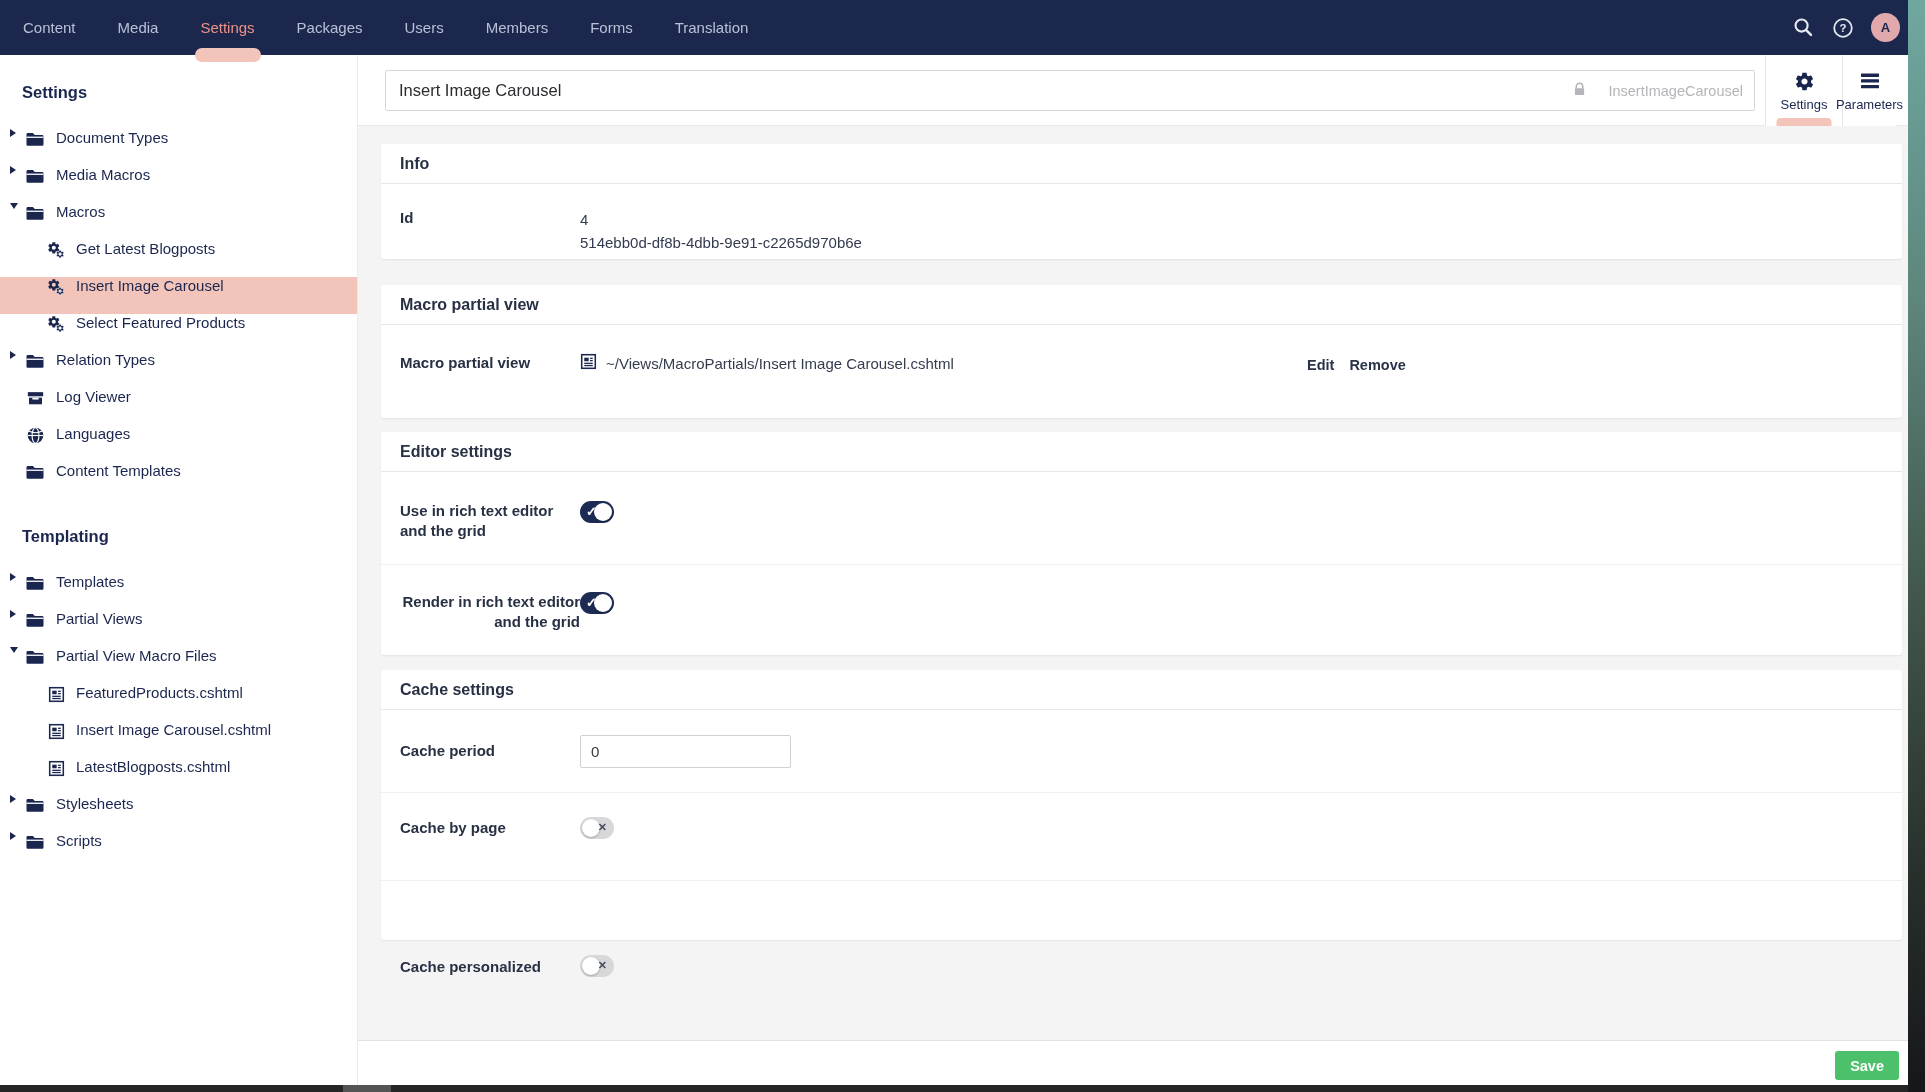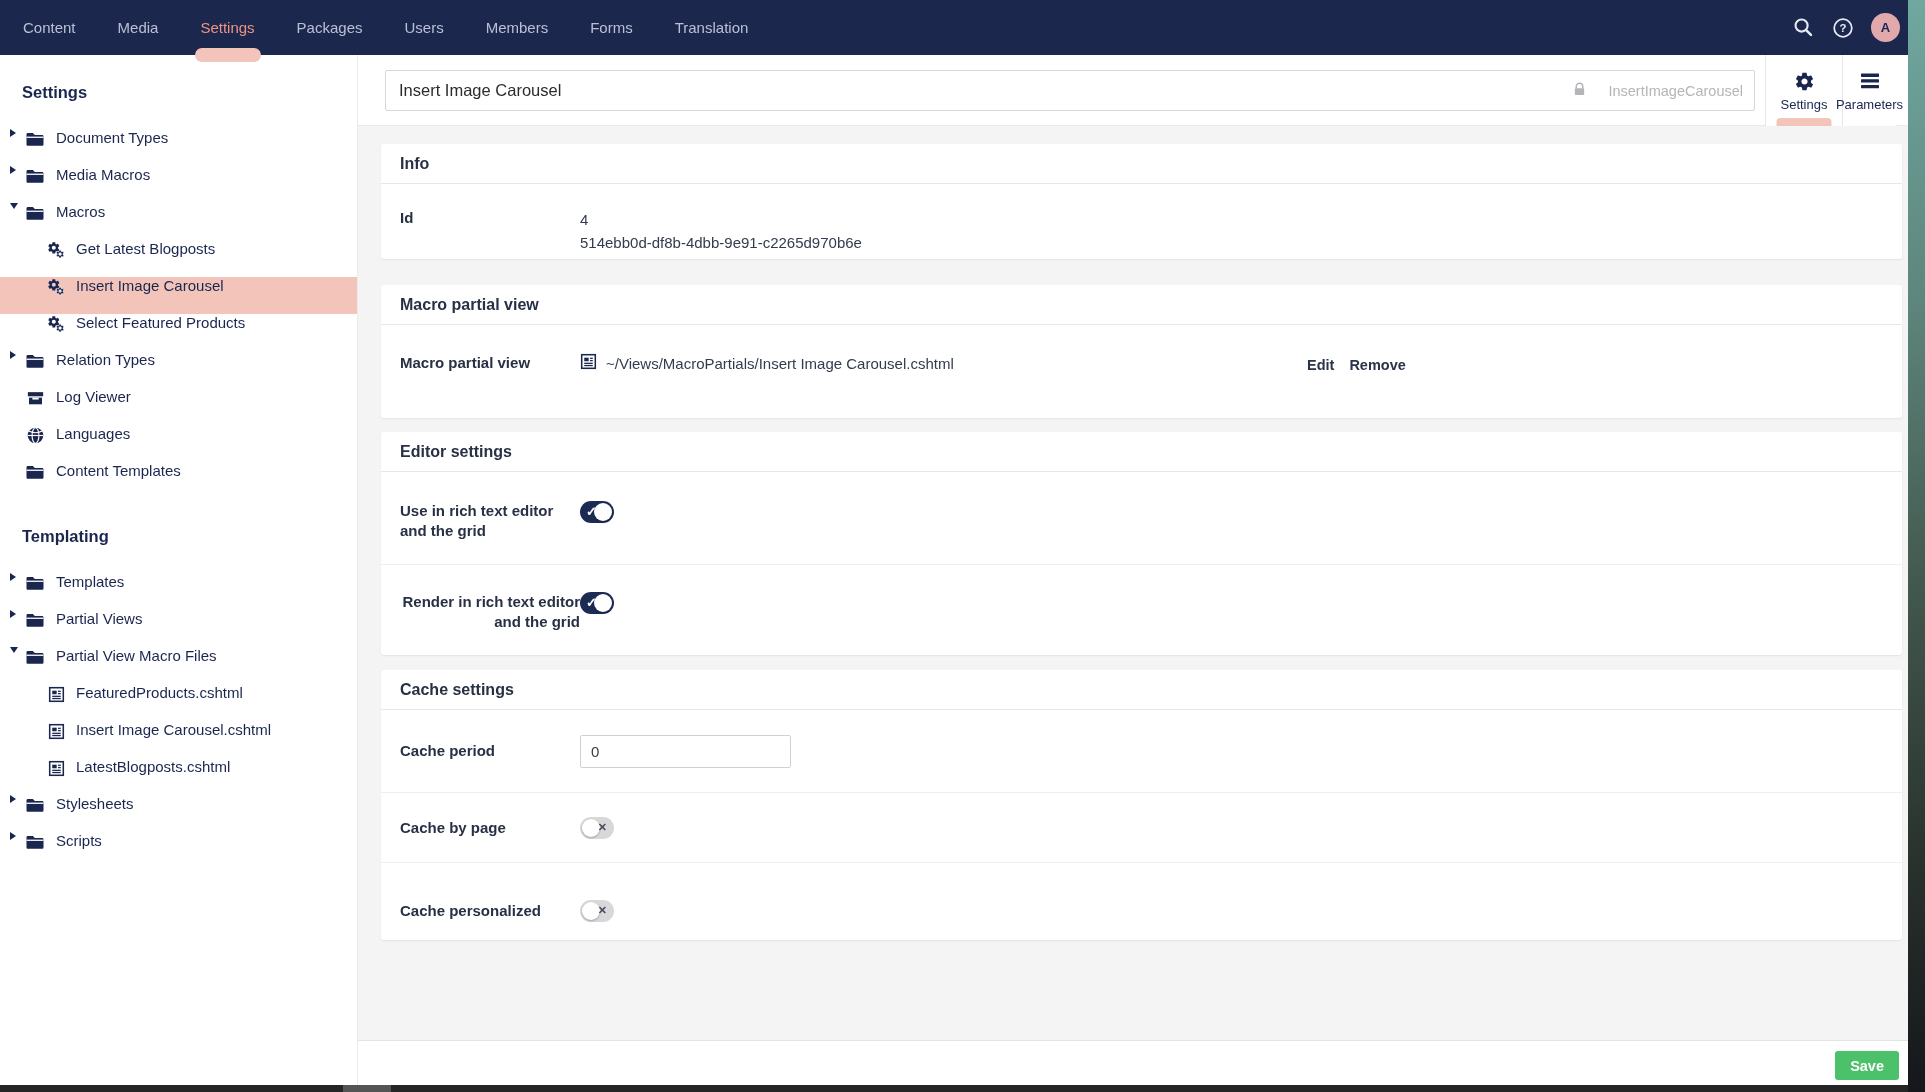--- a/index.html
+++ b/index.html
@@ -82,21 +82,21 @@
   .toggle.on .knob { right:2px; }
   .toggle.on .tk-check { position:absolute; left:6px; top:50%; transform:translateY(-52%);
                   color:#fff; font-size:13px; font-weight:bold; line-height:1; }
   .toggle.off { background:#d8d7d9; }
   .toggle.off .knob { left:2px; }
   .toggle.off .tk-x { position:absolute; right:7px; top:50%; transform:translateY(-52%);
                   color:#484f63; font-size:11px; font-weight:bold; line-height:1; }
 
   #card-cache .crow1 { height:82px; display:flex; align-items:center; padding-left:19px; }
   #card-cache .crow2 { height:70px; display:flex; align-items:center; padding-left:19px; border-top:1px solid #f0eff0; }
-  #card-cache .crow3 { height:97px; display:flex; align-items:center; padding-left:19px; border-top:1px solid #f0eff0; }
+  #card-cache .crow3 { height:97px; display:flex; align-items:flex-end; padding-left:19px; border-top:1px solid #f0eff0;margin-top:18px; }
   #cache-period-input { width:211px; height:33px; border:1px solid #d2d0d2; border-radius:2px; padding:0 10px;
                   font-size:15px; color:#3a3a40; font-family:"Liberation Sans", sans-serif; outline:none; }
 
   #main-footer { position:absolute; left:0; top:985px; width:100%; height:45px; background:#fff; border-top:1px solid #e4e2e4; }
   #save-btn { position:absolute; right:9px; top:10px; height:29px; padding:0 15px; background:#4cc06a; color:#fff;
               font-weight:bold; font-size:14.5px; border:none; border-radius:3px; cursor:pointer;
               font-family:"Liberation Sans", sans-serif; }
 
   
   #edge-strip { position:absolute; right:0; top:0; width:17px; height:1092px;

